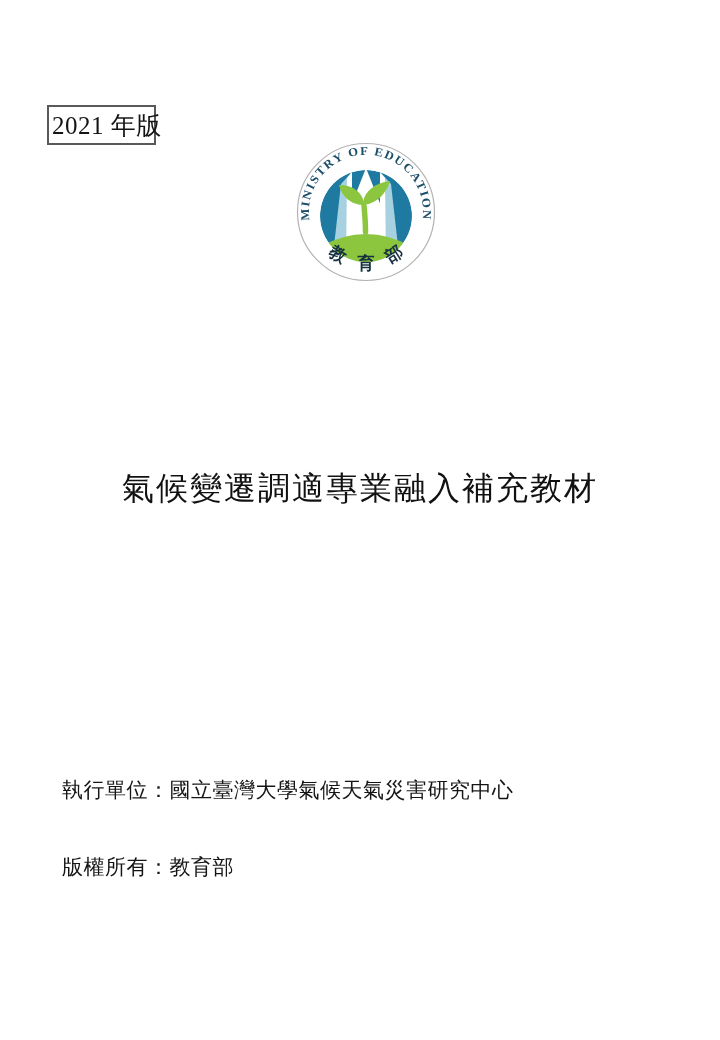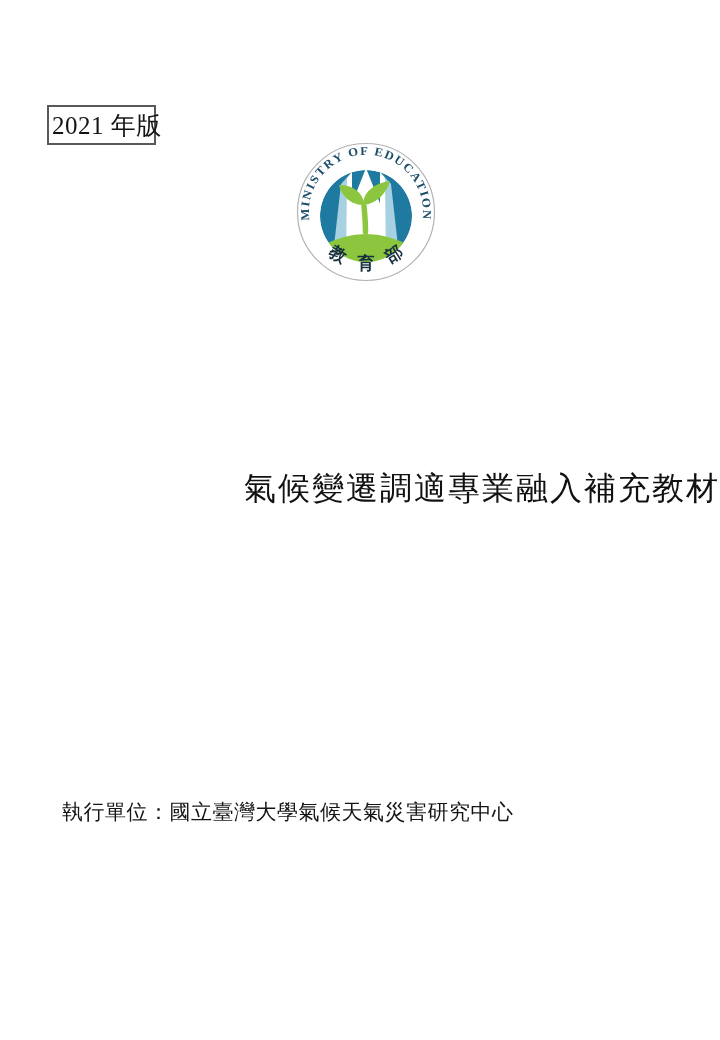--- a/index.html
+++ b/index.html
@@ -32,35 +32,35 @@
     fill:#1d4f6b;
   }
   .ring-text-zh{
     font-family:"DejaVu Serif","Liberation Serif",serif;
     font-size:17px;font-weight:bold;
     fill:#17303f;
     text-anchor:middle;
   }
   .title-block{
     position:absolute;left:0;top:462px;width:720px;
-    text-align:right;
+    text-align:center;
     font-size:32px;line-height:53px;
     letter-spacing:2px;
     color:#111111;
     font-family:"DejaVu Serif","Liberation Serif",serif;
   }
   .credits{
     position:absolute;left:62px;width:600px;
     font-size:21px;line-height:26px;
     letter-spacing:0.5px;
     color:#151515;
     font-family:"DejaVu Serif","Liberation Serif",serif;
     white-space:nowrap;
   }
-  .credit-executor{top:799px;}
+  .credit-executor{top:777px;}
   .credit-copyright{top:854px;}
 </style>
 </head>
 <body>
 
 <div class="page">
 
   <div class="edition-box">
     <span>2021 年版</span>
   </div>
@@ -102,14 +102,15 @@
     <text class="ring-text-zh" transform="translate(39,117) rotate(32)">教</text>
     <text class="ring-text-zh" transform="translate(70,127)">育</text>
     <text class="ring-text-zh" transform="translate(101,117) rotate(-32)">部</text>
   </svg>
 
   <div class="title-block">
     <div>氣候變遷調適專業融入補充教材</div>
   </div>
 
   <div class="credits credit-executor">執行單位：國立臺灣大學氣候天氣災害研究中心</div>
+  <div class="credits credit-copyright">版權所有：教育部</div>
 
 </div>
 
 </body></html>

